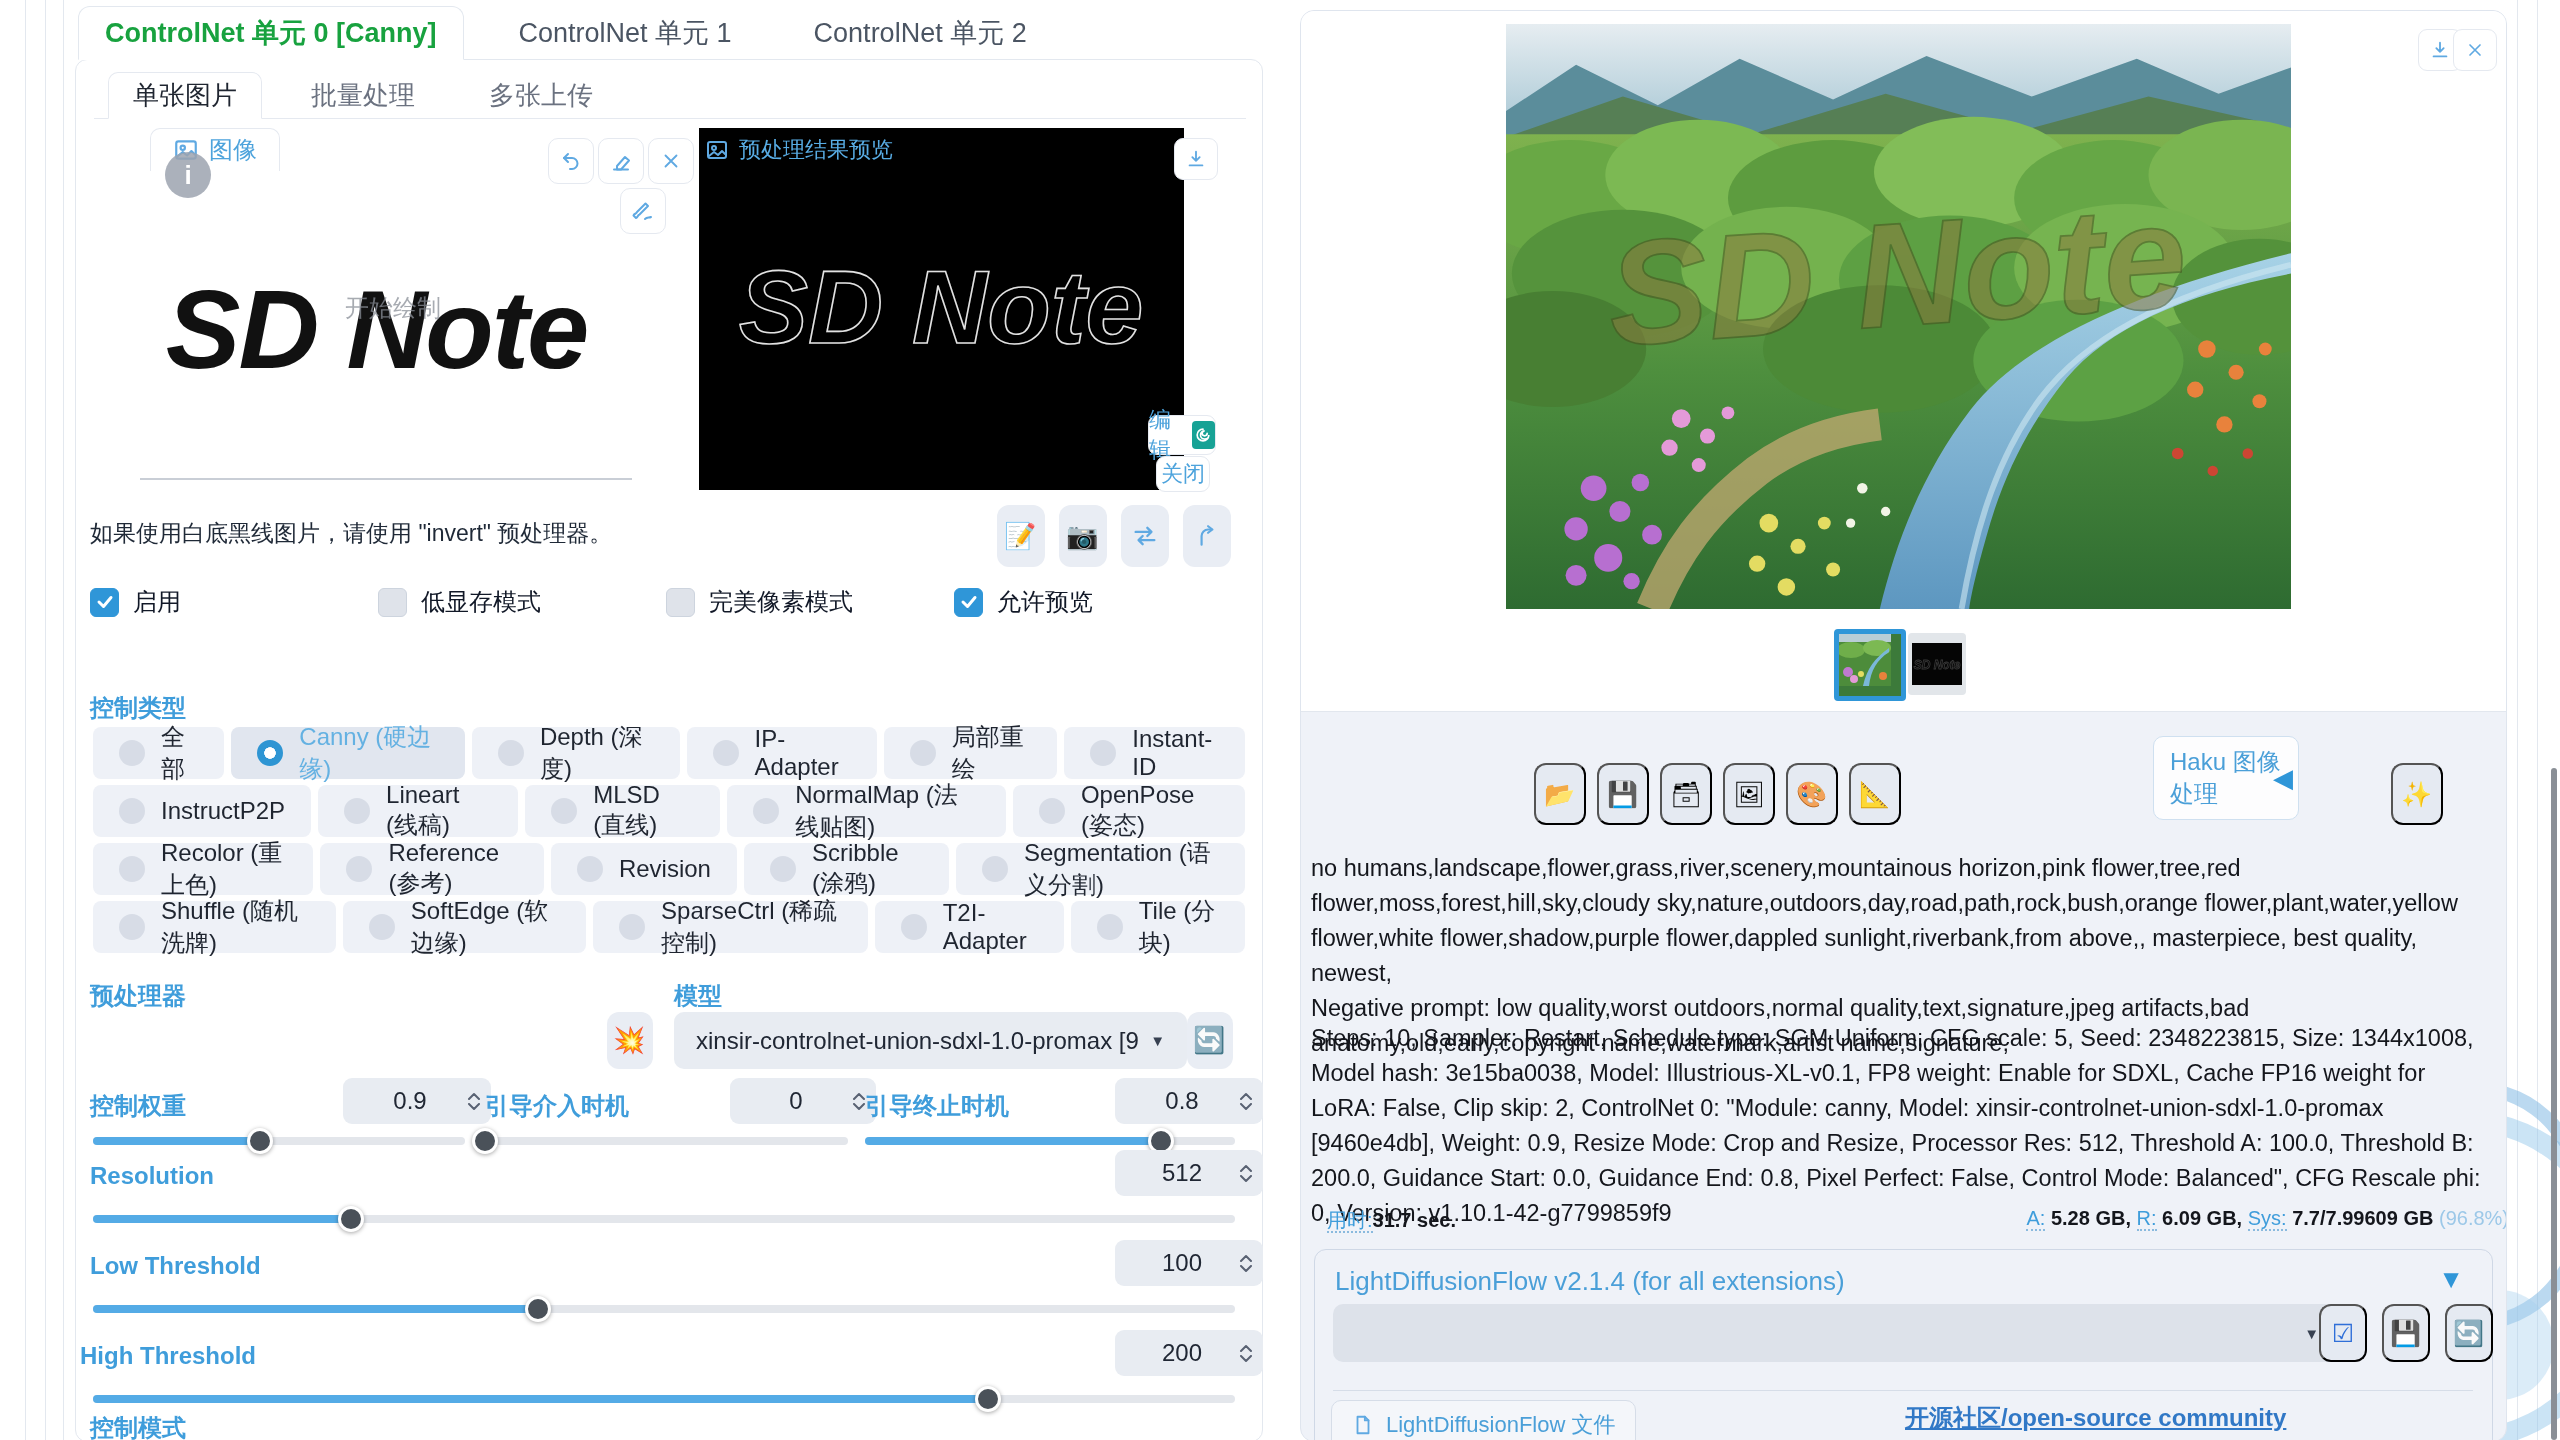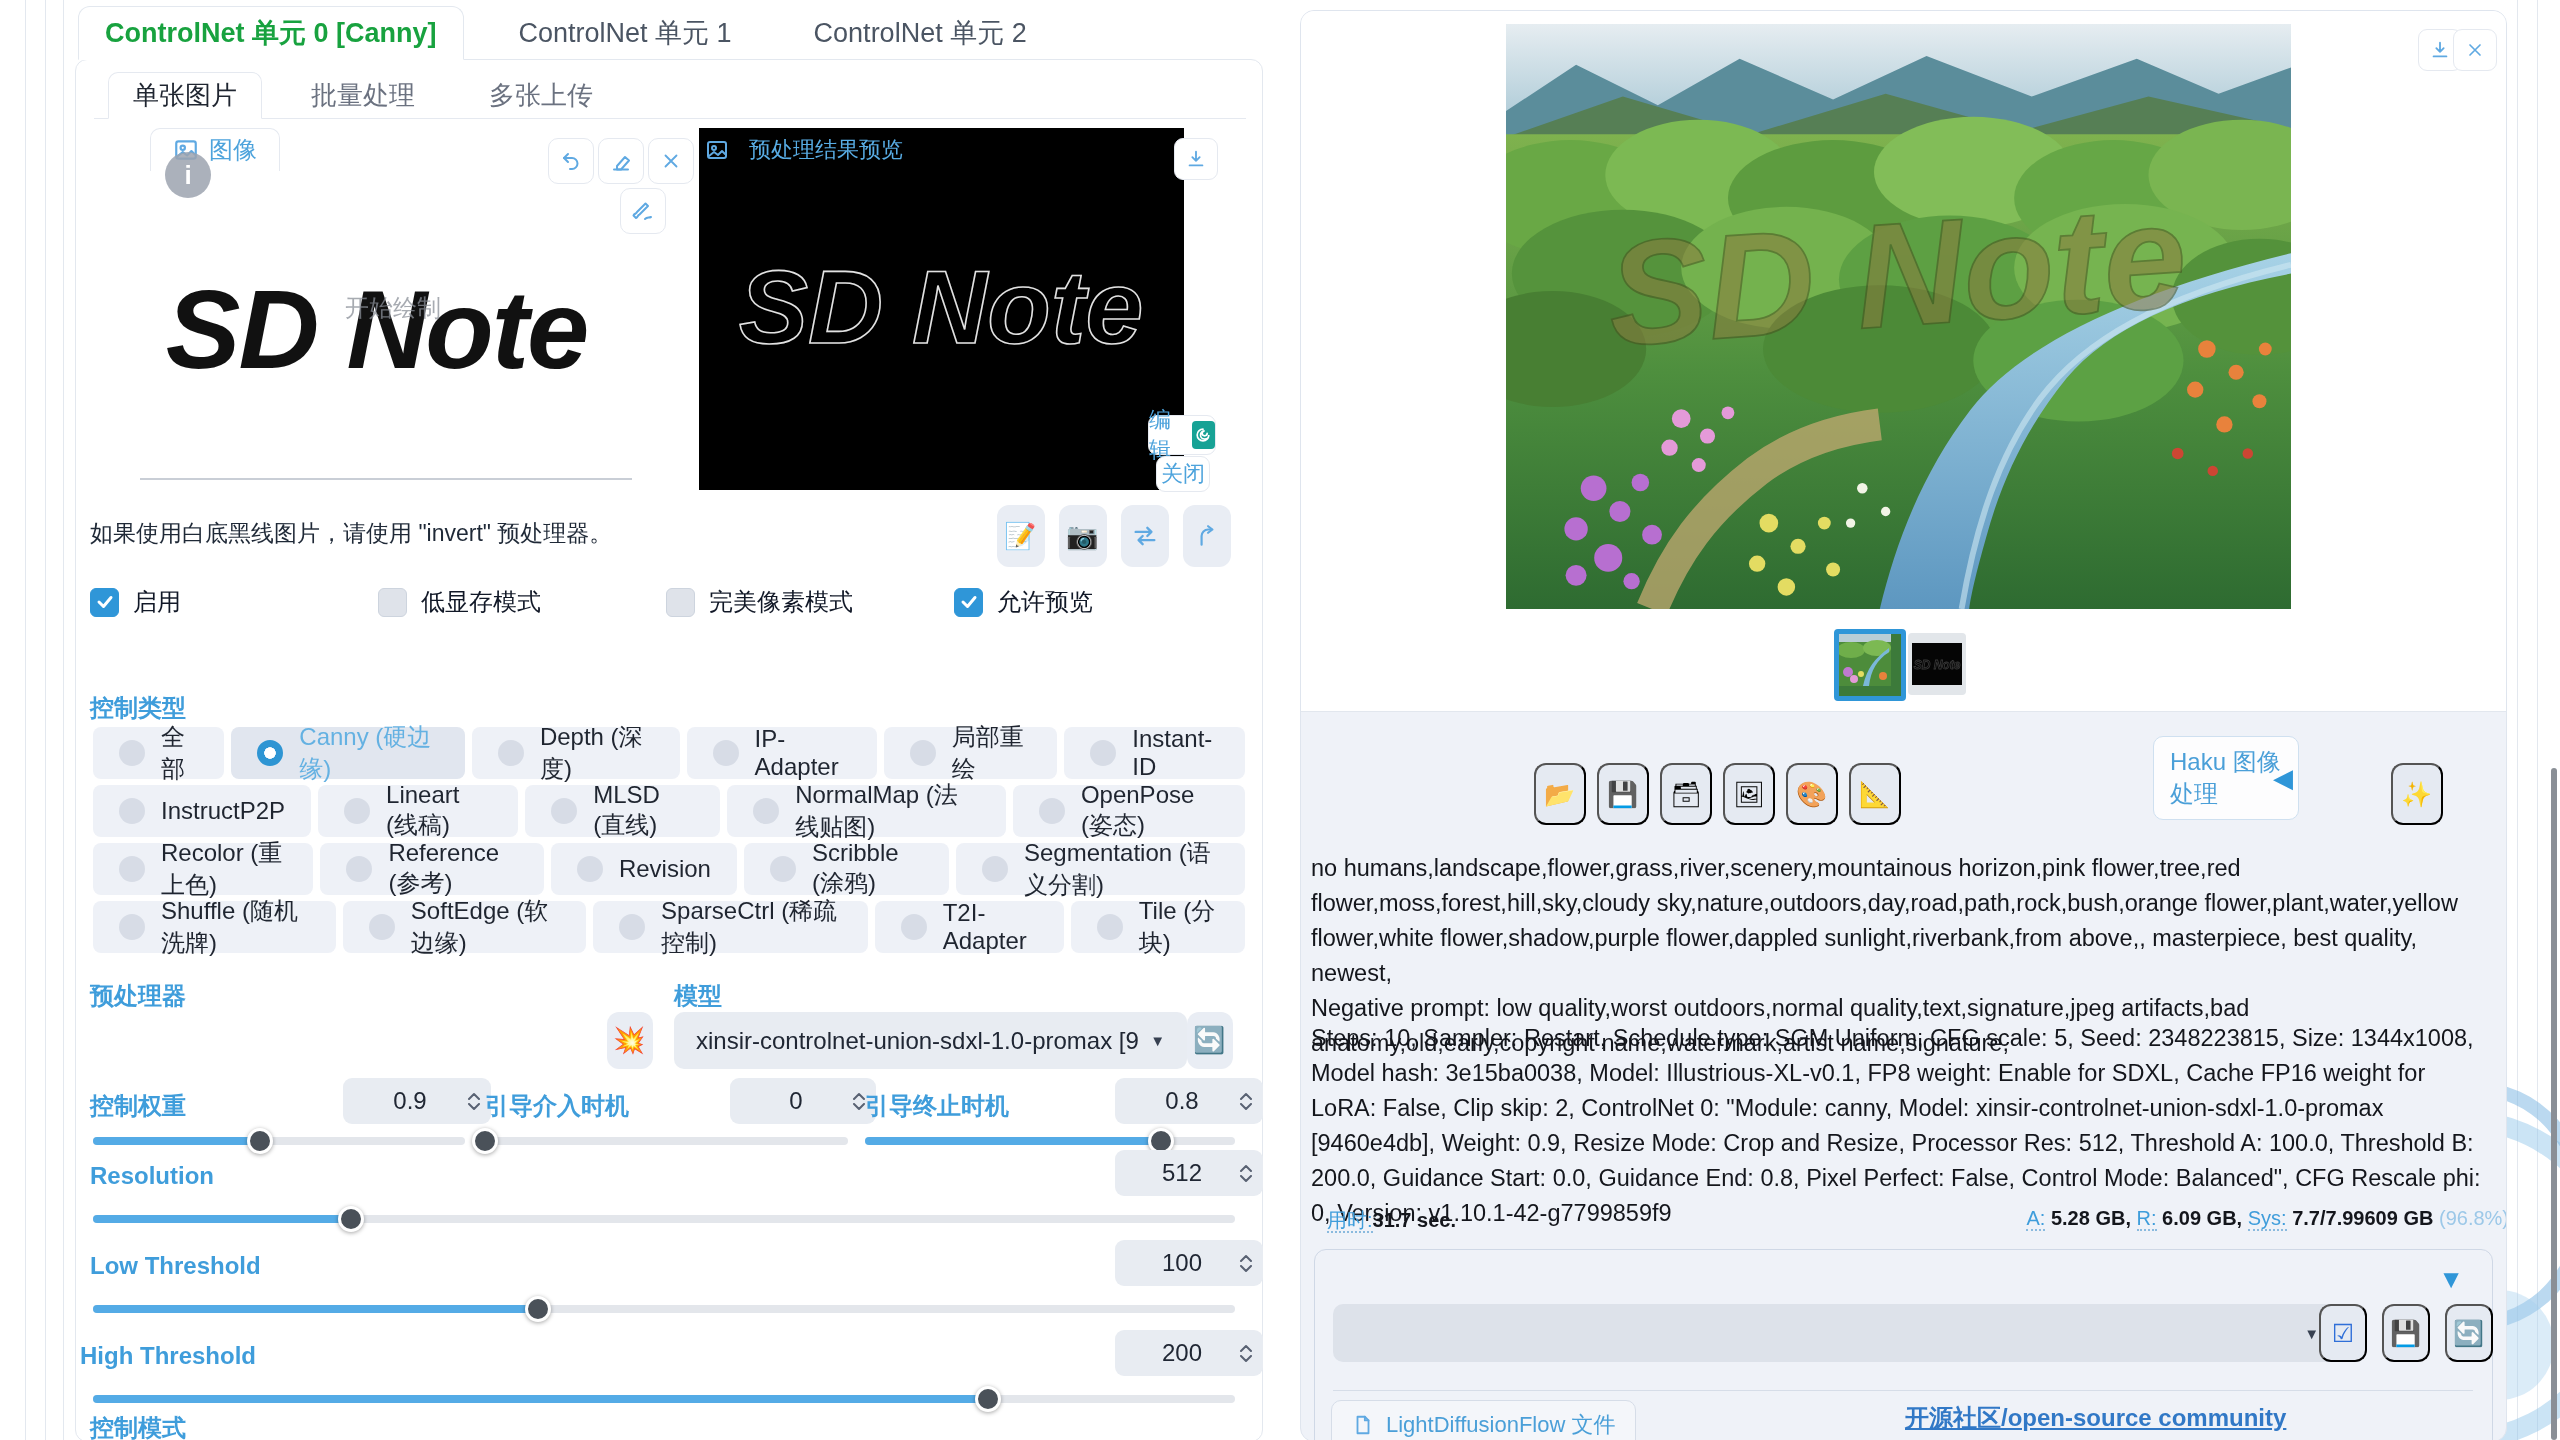--- a/index.html
+++ b/index.html
@@ -29,21 +29,21 @@
   .upload-box{left:100px;top:169px;width:553px;height:321px;background:#fff;
               display:flex;align-items:center;justify-content:center;overflow:hidden;}
   .sd-note-src{font-style:italic;font-weight:800;font-size:112px;color:#111;letter-spacing:-2px;}
   .draw-hint{left:345px;top:292px;font-size:24px;color:#8a8f98;opacity:.75;z-index:2;}
   .brush-line{left:140px;top:478px;width:492px;height:2px;background:#c9ced6;}
   .tool-row{left:548px;top:138px;display:flex;gap:4px;z-index:3;}
   .tool-btn{width:44px;height:44px;background:#fff;border:1px solid #e5e9f0;border-radius:10px;
             display:flex;align-items:center;justify-content:center;}
   .pencil-btn{left:620px;top:188px;z-index:3;}
   .preview-black{left:699px;top:128px;width:485px;height:362px;background:#000;overflow:hidden;}
-  .preview-label{left:705px;top:135px;display:flex;gap:20px;align-items:center;color:#58ace4;
+  .preview-label{left:705px;top:135px;display:flex;gap:10px;align-items:center;color:#58ace4;
                  font-size:22px;z-index:2;}
   .dl-btn{left:1174px;top:138px;width:42px;height:40px;background:#fff;border:1px solid #e5e9f0;
           border-radius:9px;display:flex;align-items:center;justify-content:center;z-index:3;}
   .ov-btn{background:#fff;border:1px solid #e5e9f0;border-radius:9px;color:#4da3dc;font-size:22px;
           display:flex;align-items:center;justify-content:center;gap:6px;z-index:3;}
   .edit-btn{left:1148px;top:415px;width:66px;height:38px;}
   .close-btn{left:1156px;top:456px;width:52px;height:34px;}
   .pea-logo{width:28px;height:28px;background:#17a295;border-radius:4px;display:flex;
             align-items:center;justify-content:center;}
   .note-text{left:90px;top:518px;font-size:23px;color:#1f2937;}
@@ -669,20 +669,21 @@
       <span class="stat-label">用时:</span><span class="stat-val">31.7 sec.</span>
       <span class="mem-group">
         <span class="stat-label">A:</span> <span class="stat-val">5.28 GB,</span>
         <span class="stat-label">R:</span> <span class="stat-val">6.09 GB,</span>
         <span class="stat-label">Sys:</span> <span class="stat-val">7.7/7.99609 GB</span>
         <span class="stat-pct">(96.8%)</span>
       </span>
     </div>
 
     <div class="ldf-card">
+      <div class="ldf-title">LightDiffusionFlow v2.1.4 (for all extensions)</div>
       <div class="ldf-collapse">▼</div>
       <div class="ldf-dd dropdown" style="background:#dde2ea">
         <span class="dd-val"></span>
         <span class="dd-arrow">▼</span>
       </div>
       <button class="g-act-btn ldf-btn" style="left:1004px">
           <span style="color:#2f6fd8">☑</span>
         </button>
       <button class="g-act-btn ldf-btn" style="left:1067px">
           <span>💾</span>

